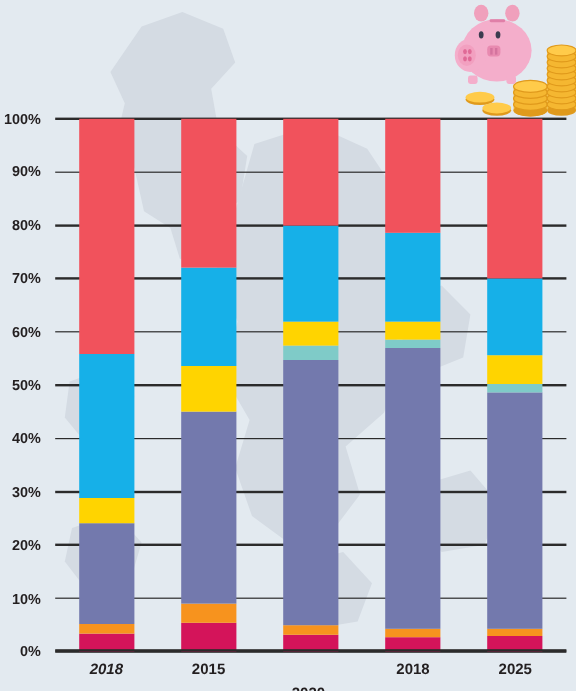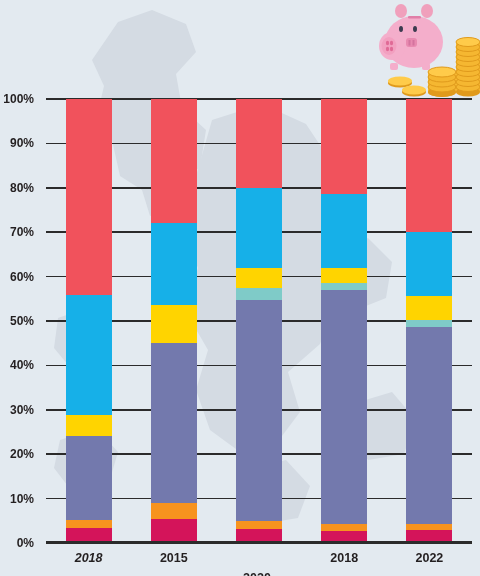--- a/index.html
+++ b/index.html
@@ -239,21 +239,21 @@
           <div class="seg" style="top: 197.136px; height: 23.976px; background: rgb(255, 212, 0);"></div>
           <div class="seg" style="top: 133.2px; height: 63.936px; background: rgb(22, 176, 232);"></div>
           <div class="seg" style="top: 0px; height: 133.2px; background: rgb(241, 82, 92);"></div>
         </div>
       </div>
     <div id="xticks">
         <div class="xtick-label" style="left: 7.6px; font-style: italic;">2018</div>
         <div class="xtick-label" style="left: 92.8px;">2015</div>
         <div class="xtick-label" style="left: 176px; margin-top: 20px;">2020</div>
         <div class="xtick-label" style="left: 263.2px;">2018</div>
-        <div class="xtick-label" style="left: 348.4px;">2022</div>
+        <div class="xtick-label" style="left: 348.4px;">2025</div>
       </div>
     <div id="axis-line"></div>
   </div>
 </div>
 
 <div id="header">
   <div id="legend">
     </div>
 </div>
 

